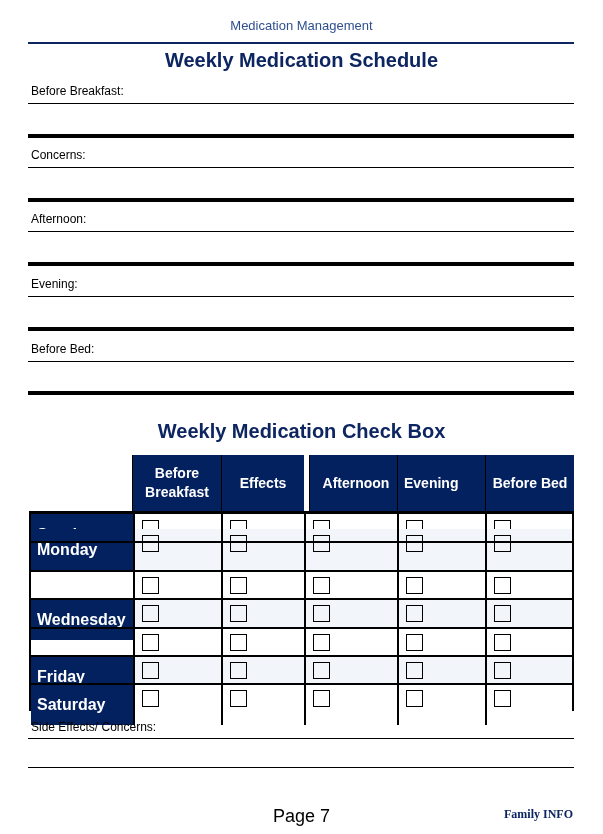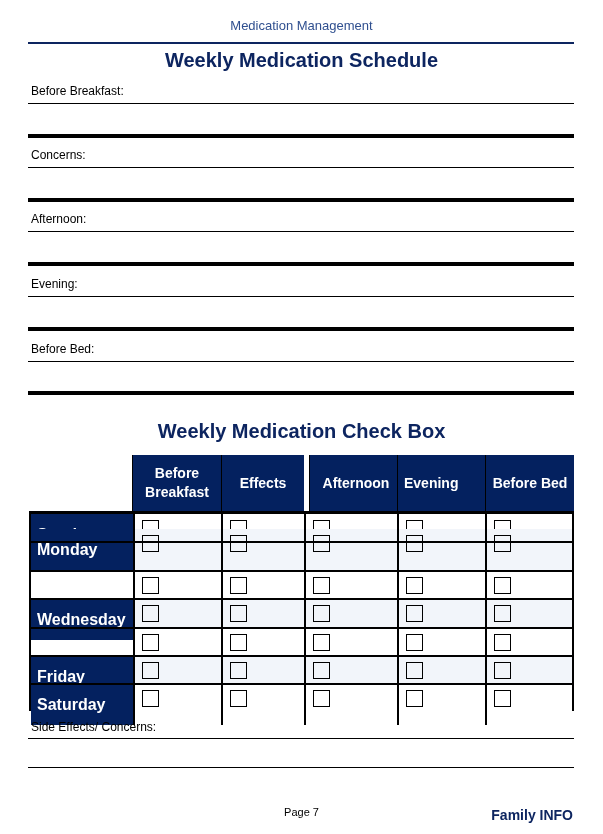--- a/index.html
+++ b/index.html
@@ -17,22 +17,22 @@
   .hdr-cell.left { justify-content:flex-start; padding-left:6px; }
   .grid { position:absolute; left:29px; top:511px; width:545px; height:200px; border:2px solid #000; border-top:3px solid #000; }
   .day-row { position:absolute; left:0; height:41px; width:541px;padding-left:48px; }
   .day-label { position:absolute; left:0; top:0; width:102px; height:100%; background:#04215f; color:#fff; font-weight:bold; font-size:16px; display:flex; align-items:center; padding-left:6px; }
   .cell { position:absolute; top:0; height:100%; border-left:2px solid #000; }
   .cell.alt { background:#f2f5fa; }
   .cell.norm { background:#ffffff; }
   .cb { position:absolute; left:7px; top:6px; width:17px; height:17px; border:1px solid #000; background:transparent; }
   .row-divider { position:absolute; left:102px; width:439px; height:2px; background:#000; }
   .row-divider-navy { position:absolute; left:0; width:102px; height:2px; background:#000; }
-  .footer-page { left:0; width:603px; top:806px; text-align:center; font-size:11px; color:#000; }
-  .footer-brand { right:30px; top:807px; font-family:Liberation Sans, sans-serif; font-weight:bold; font-size:14px; color:#0d2560; }
+  .footer-page { left:0; width:603px; top:806px; text-align:center; font-size:18px; color:#000; }
+  .footer-brand { right:30px; top:807px; font-family:Liberation Serif, serif; font-weight:bold; font-size:12px; color:#0d2560; }
 </style>
 </head>
 <body>
 
 <div class="abs top-title">Medication Management</div>
 <div class="abs top-rule"></div>
 <div class="abs main-title">Weekly Medication Schedule</div>
 
 <div class="abs field-label" style="top:84px">Before Breakfast:</div>
 <div class="abs thin-rule" style="top:103px"></div>

